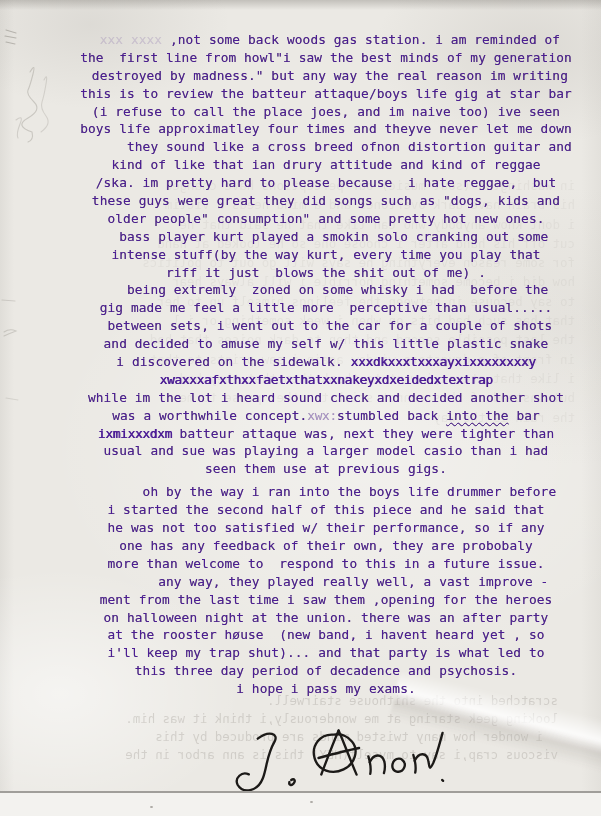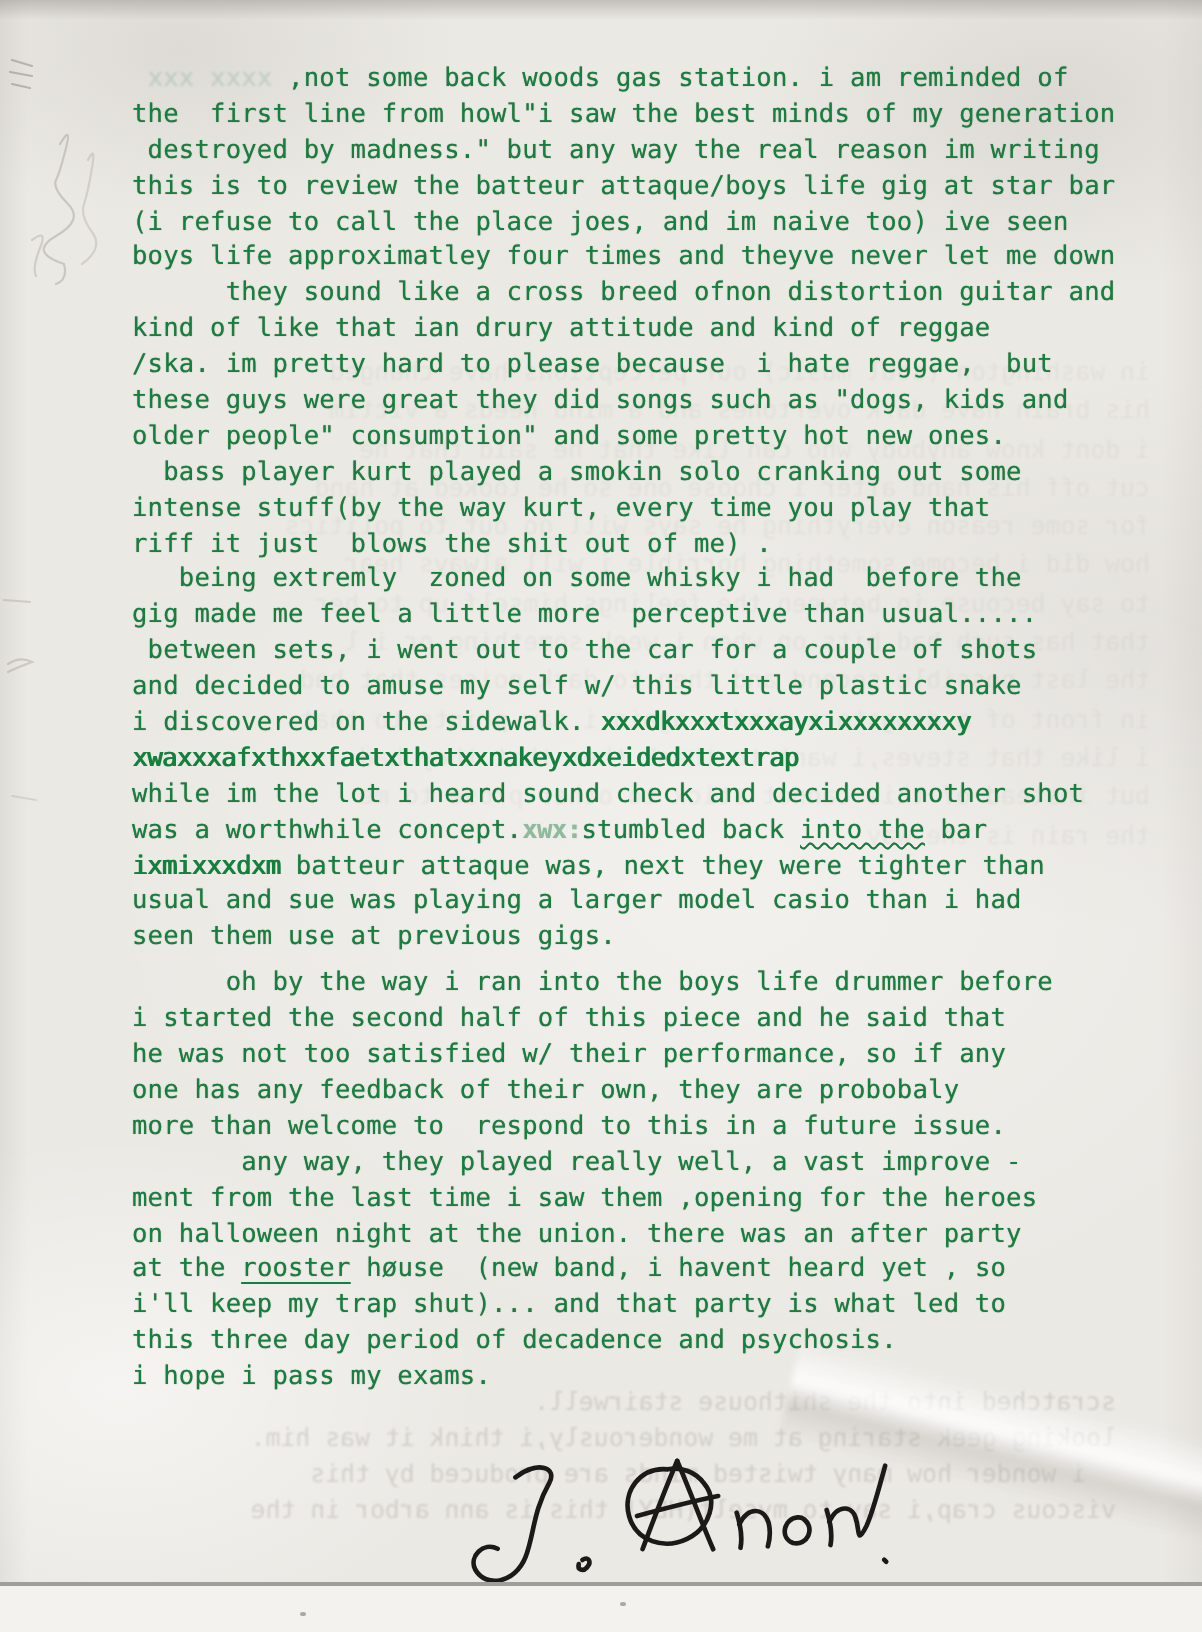--- a/index.html
+++ b/index.html
@@ -19,32 +19,33 @@
       radial-gradient(260px 180px at 10% 85%, rgba(255,255,255,0.5), rgba(0,0,0,0) 70%),
       radial-gradient(200px 120px at 15% 3%, rgba(140,136,130,0.15), rgba(0,0,0,0) 70%),
       radial-gradient(420px 300px at 60% 55%, rgba(255,255,255,0.35), rgba(0,0,0,0) 75%),
       linear-gradient(90deg, rgba(120,116,110,0.10) 0px, rgba(0,0,0,0) 14px),
       linear-gradient(180deg, rgba(120,116,110,0.35) 0px, rgba(0,0,0,0) 10px),
       linear-gradient(270deg, rgba(130,126,120,0.08) 0px, rgba(0,0,0,0) 20px);
   }
   
   .typed{
     position:absolute;left:66px;top:31px;width:520px;
-    font-size:12.8px;line-height:17.9px;color:#15803d;
+    font-size:12.8px;line-height:17.9px;color:#4c1d95;
     white-space:pre;letter-spacing:0.1px;
     text-shadow:0 0 0.5px rgba(57,53,47,0.6);
     z-index:3;
+    text-align:center;
   }
   .line{height:17.9px;}
   .line.gap{margin-top:5px;}
   .n{}
   .er{opacity:0.16;filter:blur(0.6px);}
   .xo{font-weight:normal;letter-spacing:-0.3px;text-shadow:0.6px 0 0 currentColor;}
-  .xol{font-weight:bold;opacity:0.45;letter-spacing:-0.3px;}
-  .ul{text-decoration:underline;text-underline-offset:3px;}
+  .xol{font-weight:normal;opacity:0.45;letter-spacing:-0.3px;}
+  .ul{text-underline-offset:3px;}
   .ulw{text-decoration:underline wavy;text-decoration-thickness:1px;text-underline-offset:2px;}
   
   .bleed,.ghost{
     position:absolute;transform:scaleX(-1);
     font-size:12.4px;line-height:17.9px;white-space:pre;
     color:#87817a;pointer-events:none;z-index:1;
   }
   .bleed{left:48px;top:692px;width:510px;opacity:0.26;filter:blur(0.4px);}
   .ghost{left:30px;top:176px;width:545px;opacity:0.085;filter:blur(0.5px);line-height:19.3px;}
   

